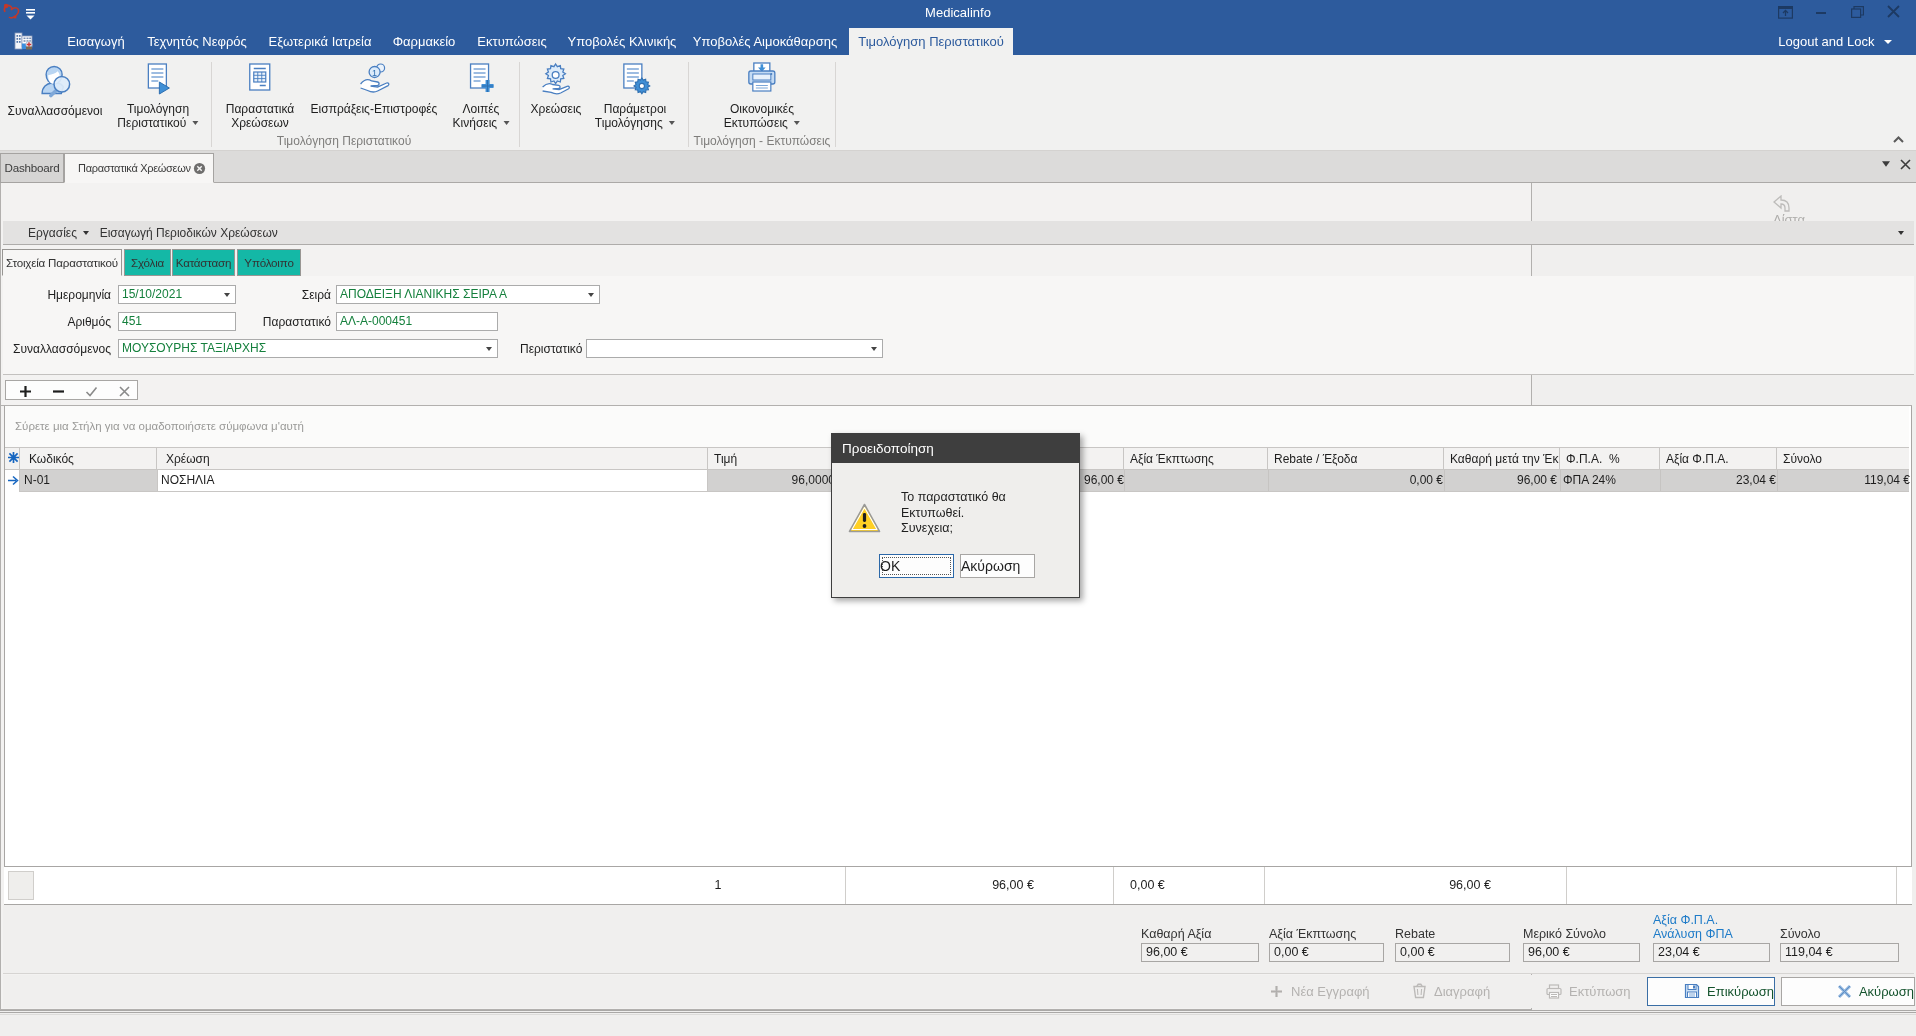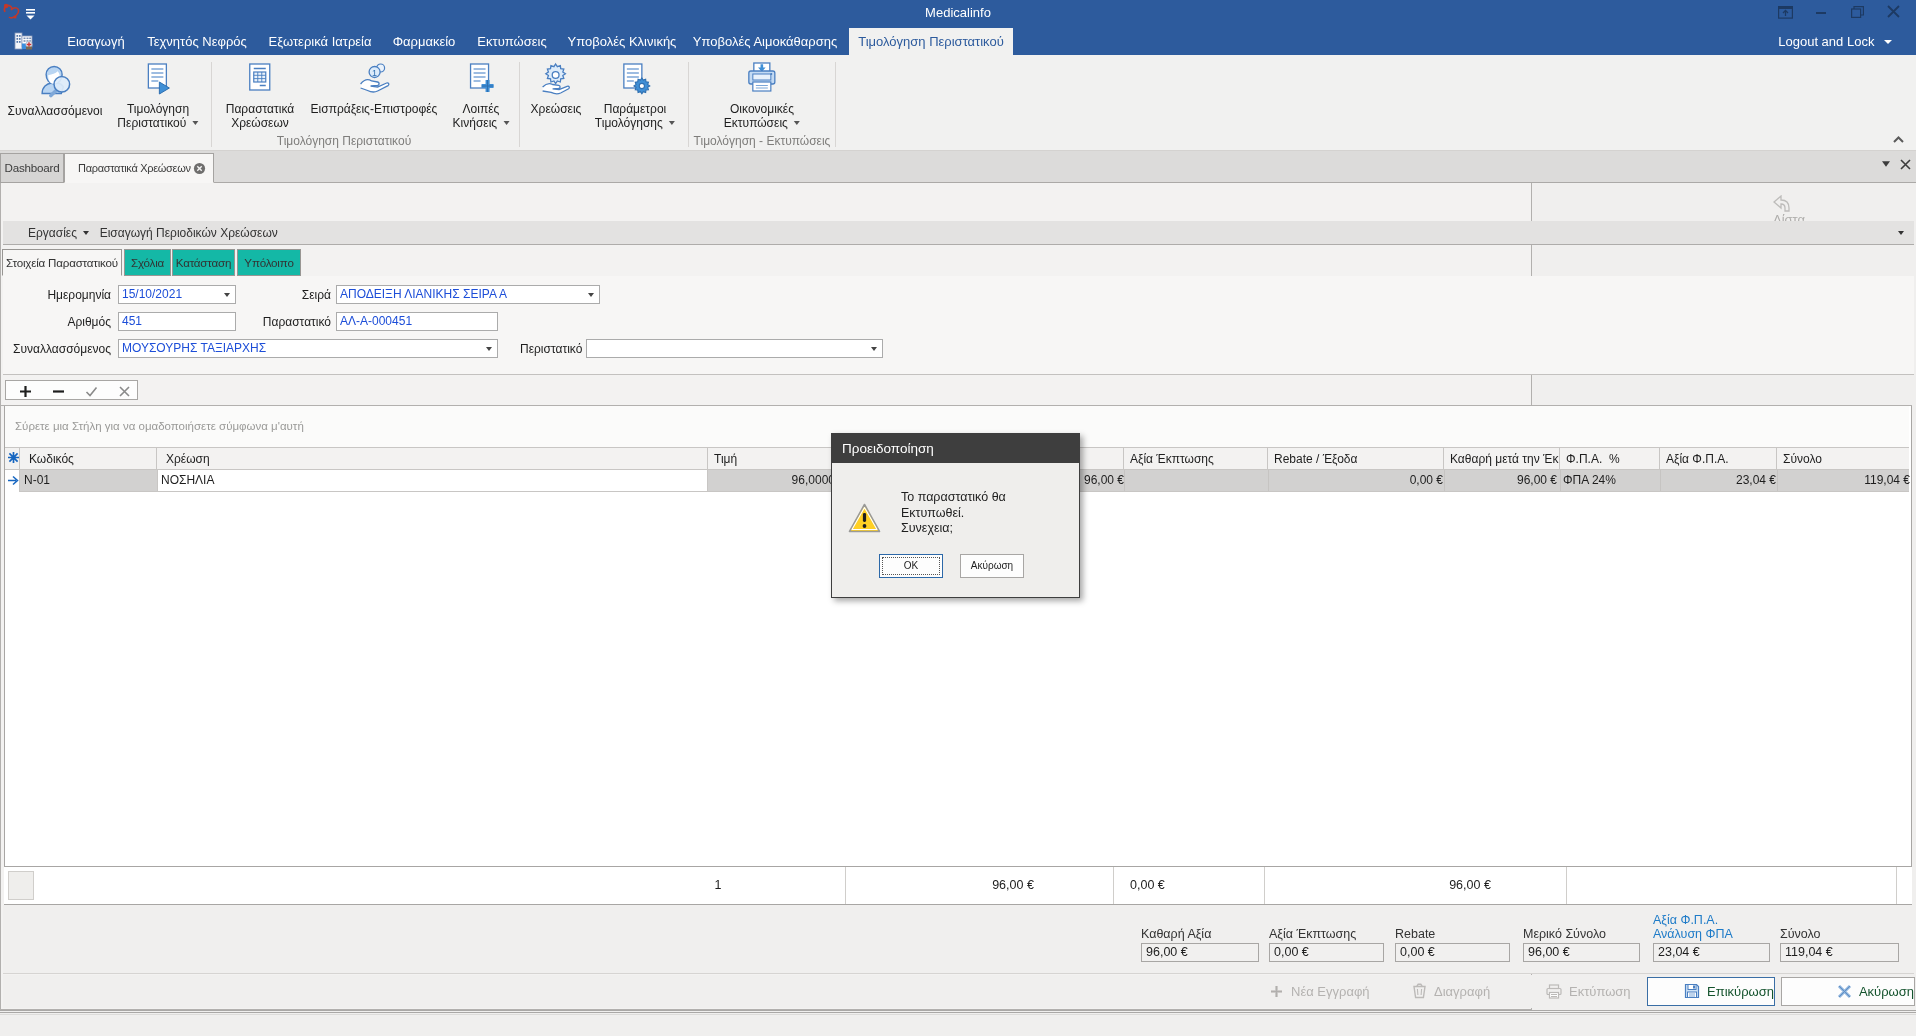--- a/index.html
+++ b/index.html
@@ -24,21 +24,21 @@
   #tabrow{left:0;top:151px;width:1916px;height:32px;background:#dcdbda;border-bottom:1px solid #aba9a7;box-sizing:border-box;}
   .doctab{position:absolute;top:2px;height:30px;box-sizing:border-box;font-size:12.5px;color:#3c3c3c;line-height:28px;}
   
   #panel{left:0;top:183px;width:1532px;height:827px;background:#f3f2f1;border:1px solid #b2b0ae;border-top:none;box-sizing:border-box;}
   
   #wtoolbar{position:absolute;left:2px;top:38px;width:1911px;height:24px;background:#e3e2e1;border-bottom:1px solid #aeacaa;box-sizing:border-box;font-size:12px;color:#333;}
   
   .subtab{position:absolute;top:66px;height:27px;box-sizing:border-box;border:1px solid #989693;font-size:11.6px;letter-spacing:-0.2px;color:#333;text-align:center;line-height:25px;background:#14b8a6;white-space:nowrap;}
   #formarea{position:absolute;left:2px;top:93px;width:1911px;height:99px;background:#f7f6f5;border-bottom:1px solid #c3c1bf;box-sizing:border-box;}
   .flabel{position:absolute;font-size:12px;color:#1e1e1e;white-space:nowrap;}
-  .fbox{position:absolute;background:#fff;border:1px solid #ababab;box-sizing:border-box;font-size:12px;color:#1d4ed8;padding:0 3px;line-height:17px;white-space:nowrap;overflow:hidden;}
+  .fbox{position:absolute;background:#fff;border:1px solid #ababab;box-sizing:border-box;font-size:12px;color:#15803d;padding:0 3px;line-height:17px;white-space:nowrap;overflow:hidden;}
   .fcaret{position:absolute;right:5px;top:7px;width:0;height:0;border-left:3.5px solid transparent;border-right:3.5px solid transparent;border-top:4px solid #444;}
   
   #pmbar{position:absolute;left:4px;top:197px;width:133px;height:20px;background:#fdfdfd;border:1px solid #a8a6a4;box-sizing:border-box;}
   
   #grid{position:absolute;left:3px;top:223px;width:1908px;height:460px;background:#fff;border-left:1px solid #a8a6a4;border-right:1px solid #a8a6a4;box-sizing:border-box;padding-left:33px;}
   #grouppanel{position:absolute;left:0;top:0;width:1904px;height:41px;background:#fbfbfa;color:#9a9a98;font-size:11.5px;line-height:41px;padding-left:10px;box-sizing:border-box;}
   #ghead{position:absolute;left:0;top:41px;width:1904px;height:23px;background:#f3f2f1;border-top:1px solid #c8c6c4;border-bottom:1px solid #c8c6c4;box-sizing:border-box;}
   .gh{position:absolute;top:0;height:22px;border-right:1px solid #c8c6c4;box-sizing:border-box;font-size:12px;color:#1e1e1e;line-height:22px;padding-left:6px;overflow:hidden;white-space:nowrap;}
   #grow{position:absolute;left:0;top:64px;width:1904px;height:22px;background:#d2d1d0;border-bottom:1px solid #c8c6c4;box-sizing:border-box;}
   .gc{position:absolute;top:0;height:21px;font-size:12px;color:#1e1e1e;line-height:21px;box-sizing:border-box;white-space:nowrap;}
@@ -48,21 +48,21 @@
   #footer{position:absolute;left:2px;top:722px;width:1911px;height:69px;background:#f0efee;border-bottom:1px solid #d6d4d2;box-sizing:border-box;}
   .sumlabel{position:absolute;font-size:12.5px;color:#333;}
   .sumbox{position:absolute;height:19px;background:#f1f0ef;border:1px solid #a8a6a4;box-sizing:border-box;font-size:12.5px;color:#1e1e1e;padding:1px 4px 0 4px;}
   
   #btnbar{position:absolute;left:2px;top:792px;width:1911px;height:33px;background:#f0efee;}
   .dbtn{position:absolute;top:0;height:33px;line-height:33px;color:#b4b2b0;font-size:13px;white-space:nowrap;}
   .ebtn{position:absolute;top:2px;height:29px;background:#fdfdfd;box-sizing:border-box;font-size:13px;color:#14532d;text-align:right;line-height:27px;}
   
   #dialog{left:831px;top:433px;width:249px;height:165px;background:#efeeec;border:1px solid #3e3e3e;box-sizing:border-box;box-shadow:3px 3px 6px rgba(0,0,0,0.35);z-index:50;}
   #dlgtitle{position:absolute;left:0;top:0;width:100%;height:29px;background:#3e3e3e;color:#fff;font-size:13.5px;line-height:29px;padding-left:10px;box-sizing:border-box;}
-  .dlgbtn{position:absolute;top:120px;width:64px;height:24px;background:#fdfdfd;box-sizing:border-box;text-align:center;font-size:10px;color:#1e1e1e;line-height:22px;}
+  .dlgbtn{position:absolute;top:120px;width:75px;height:24px;background:#fdfdfd;box-sizing:border-box;text-align:left;font-size:14px;color:#1e1e1e;line-height:22px;}
 </style>
 </head>
 <body>
 <div id="stage">
   <div class="abs" id="titlebar"></div>
   <div class="abs" id="menubar"></div>
   <div id="title-text">Medicalinfo</div>
 
   <svg class="abs" style="left:2px;top:2px" width="20" height="20" viewBox="0 0 20 20">
     <path d="M3 10 C1 6,4 2,8 4 C10 5,10 7,9 8 M9 8 C13 4,18 6,16 11 C14 15,9 17,7 15" fill="none" stroke="#c0392b" stroke-width="1.6"></path>

